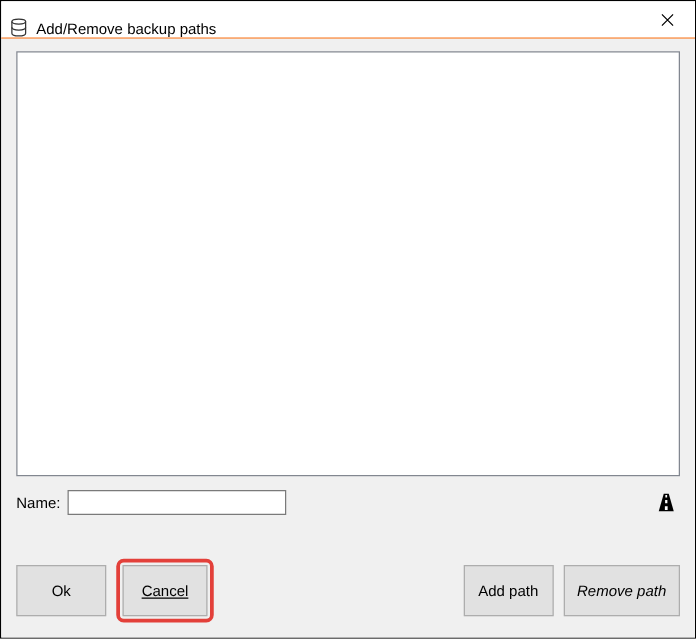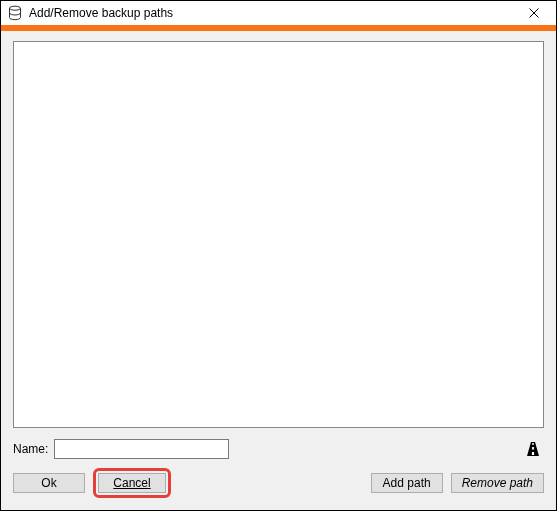--- a/index.html
+++ b/index.html
@@ -15,23 +15,23 @@
       width: 557px;
       height: 511px;
       border: 1px solid #000;
       display: flex;
       flex-direction: column;
       background: #f0f0f0;
     }
     .titlebar {
       height: 30px;
       background: #fff;
-      border-bottom: 6px solid #f97316;
+      border-bottom: 1px solid #f97316;
       display: flex;
-      align-items: center;
+      align-items: flex-end;
       padding-left: 6px;
     }
     .title-icon {
       width: 16px;
       height: 16px;
       margin-right: 6px;
       flex-shrink: 0;
     }
     .title-text {
       flex: 1;
@@ -55,21 +55,21 @@
     }
     .listbox {
       flex: 1;
       background: #fff;
       border: 1px solid #828790;
       margin-bottom: 10px;
     }
     .name-row {
       display: flex;
       align-items: center;
-      margin-bottom: 8px;
+      margin-bottom: 34px;
       gap: 6px;
     }
     .name-label { font-size: 12px; }
     .name-input {
       width: 175px;
       height: 20px;
       border: 1px solid #7a7a7a;
       background: #fff;
       padding: 1px 3px;
       font-family: inherit;
@@ -83,21 +83,21 @@
       align-items: center;
       justify-content: center;
       cursor: pointer;
     }
     .button-row {
       display: flex;
       align-items: center;
       gap: 8px;
     }
     .btn {
-      height: 20px;
+      height: 41px;
       min-width: 72px;
       padding: 0 10px;
       background: #e1e1e1;
       border: 1px solid #adadad;
       font-family: inherit;
       font-size: 12px;
       cursor: pointer;
       display: inline-flex;
       align-items: center;
       justify-content: center;

